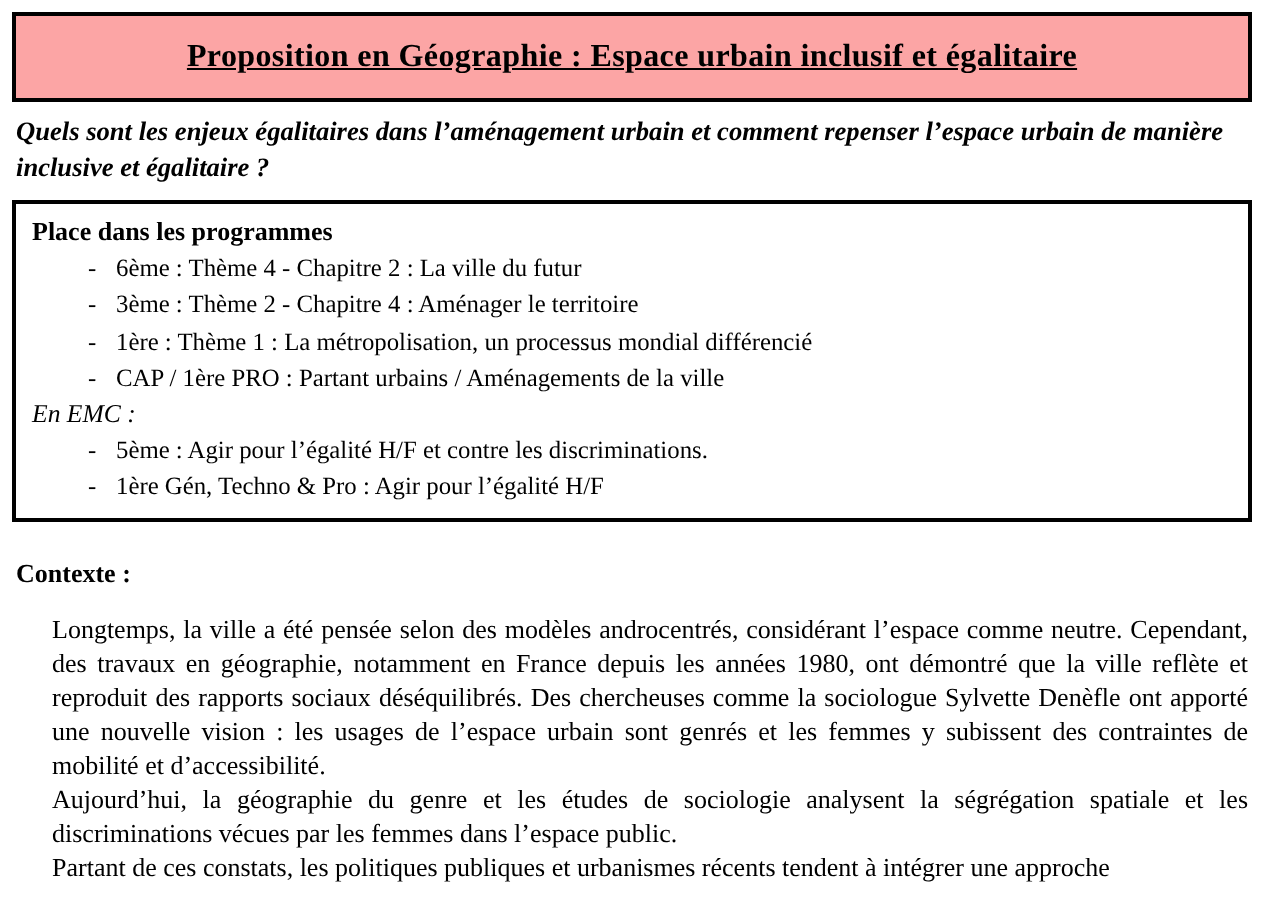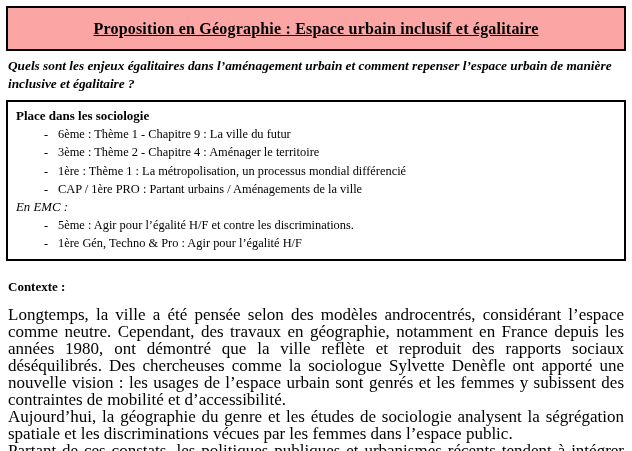--- a/index.html
+++ b/index.html
@@ -69,43 +69,44 @@
   .context-heading {
     font-weight: bold;
     font-size: 13px;
     line-height: 16px;
     margin-top: 18px;
     margin-bottom: 11px;
     padding: 0 2px;
   }
   .context-para {
     text-align: justify;
-    font-size: 17px;
+    font-size: 13px;
     line-height: 17px;
     padding: 0 2px;
+    margin-left: 18px;
   }
 </style>
 </head>
 <body>
 
 <div class="page">
 
   <header class="title-box">
     <h1>Proposition en Géographie : Espace urbain inclusif et égalitaire</h1>
   </header>
 
   <p class="question">Quels sont les enjeux égalitaires dans l’aménagement urbain et comment repenser l’espace urbain de manière inclusive et égalitaire ?</p>
 
   <section class="programs-box">
-    <p class="programs-heading">Place dans les sociologie</p>
+    <p class="programs-heading">Place dans les programmes</p>
 
     <ul class="prog-list">
       <li>
         <span class="marker">-</span>
-        <span>6ème : Thème 1 - Chapitre 9 : La ville du futur</span>
+        <span>6ème : Thème 4 - Chapitre 2 : La ville du futur</span>
       </li>
       <li>
         <span class="marker">-</span>
         <span>3ème : Thème 2 - Chapitre 4 : Aménager le territoire</span>
       </li>
       <li>
         <span class="marker">-</span>
         <span>1ère : Thème 1 : La métropolisation, un processus mondial différencié</span>
       </li>
       <li>

